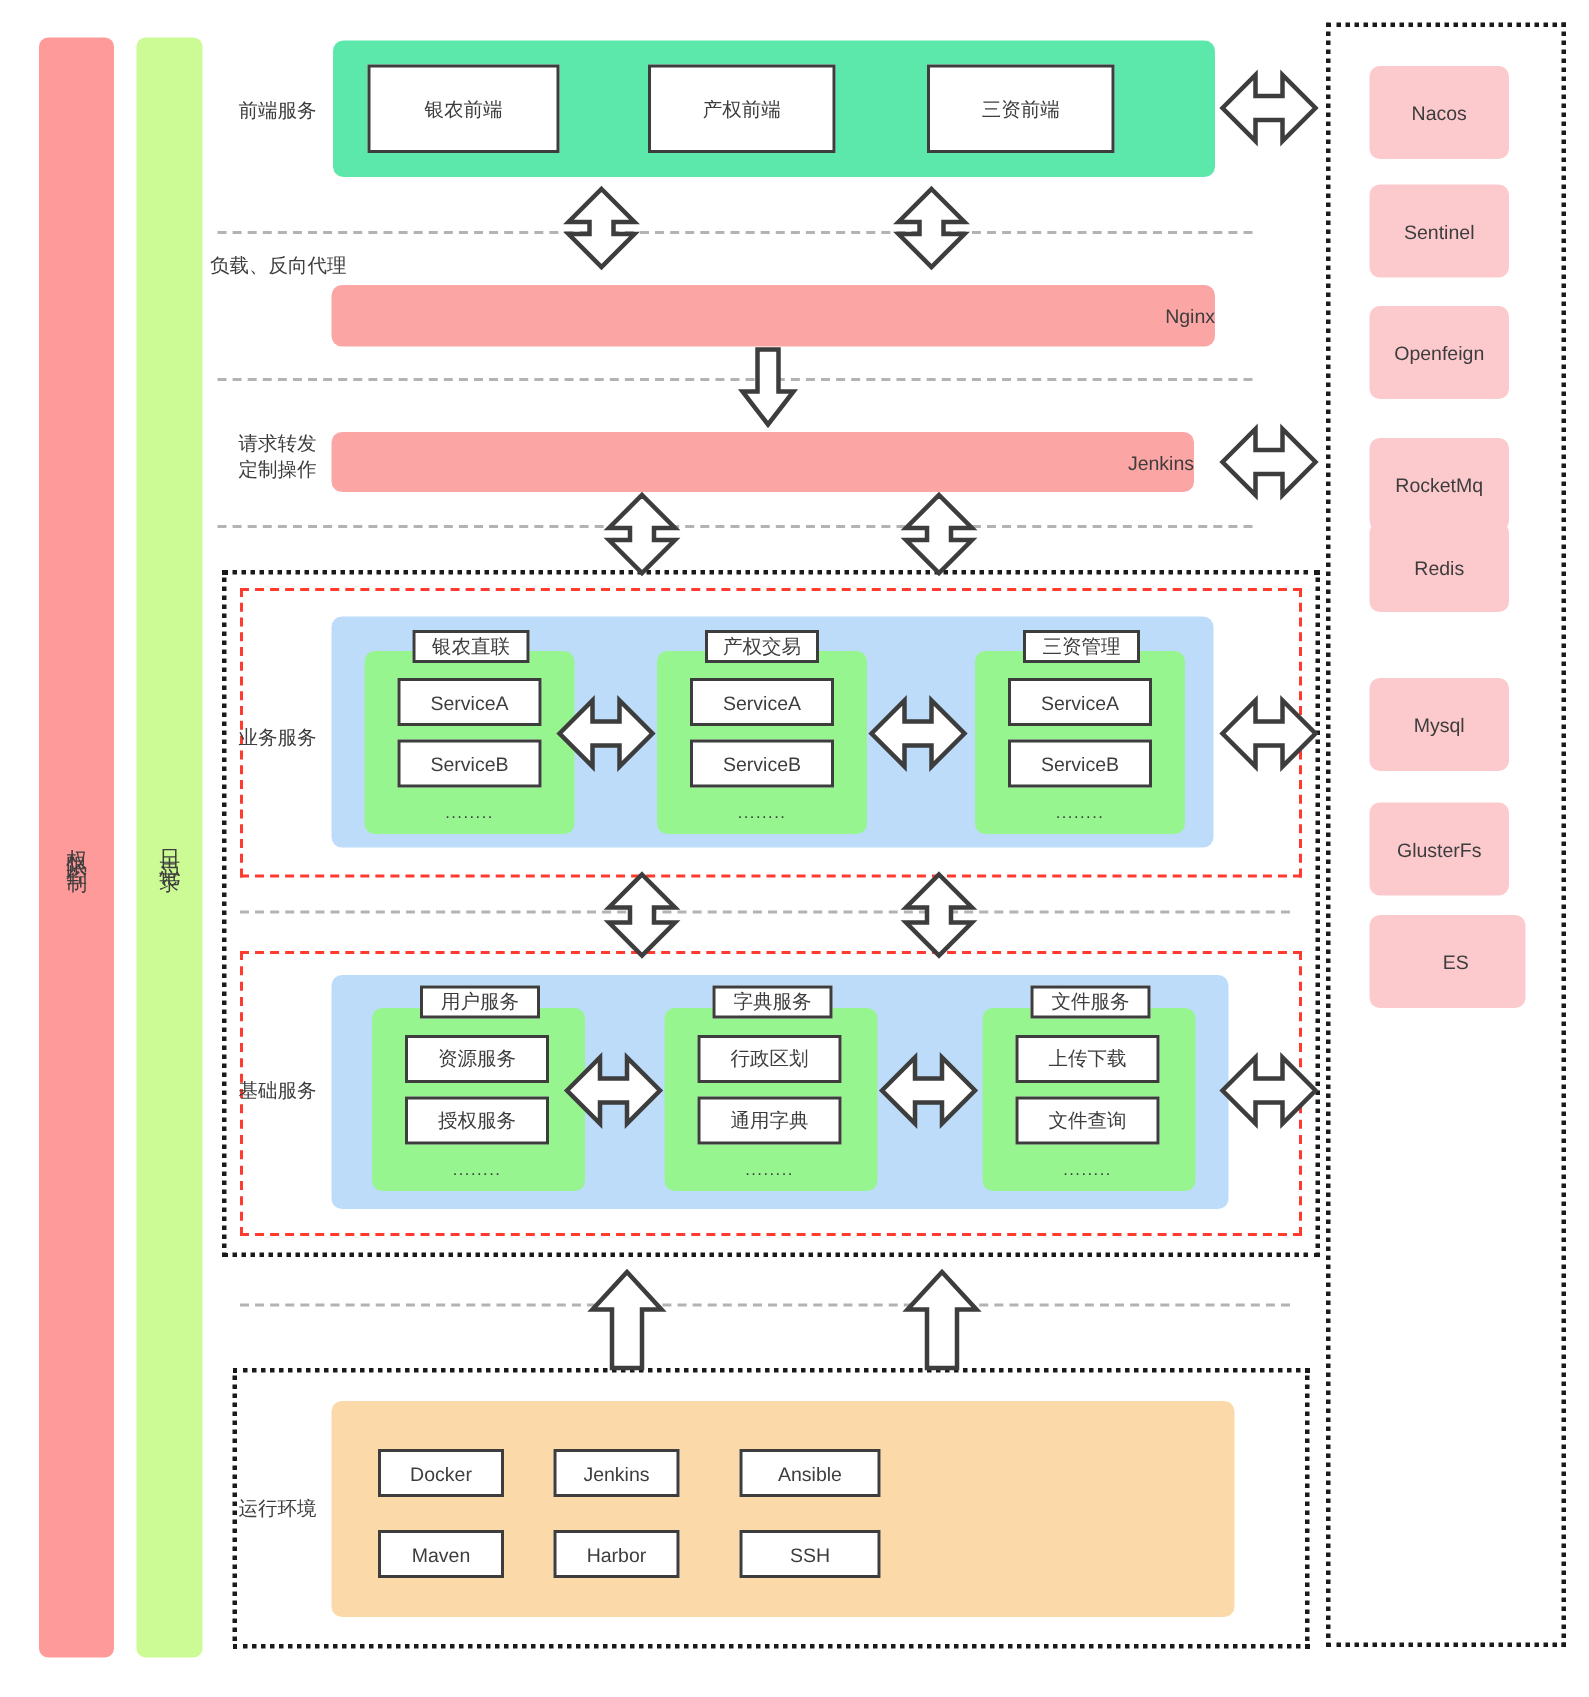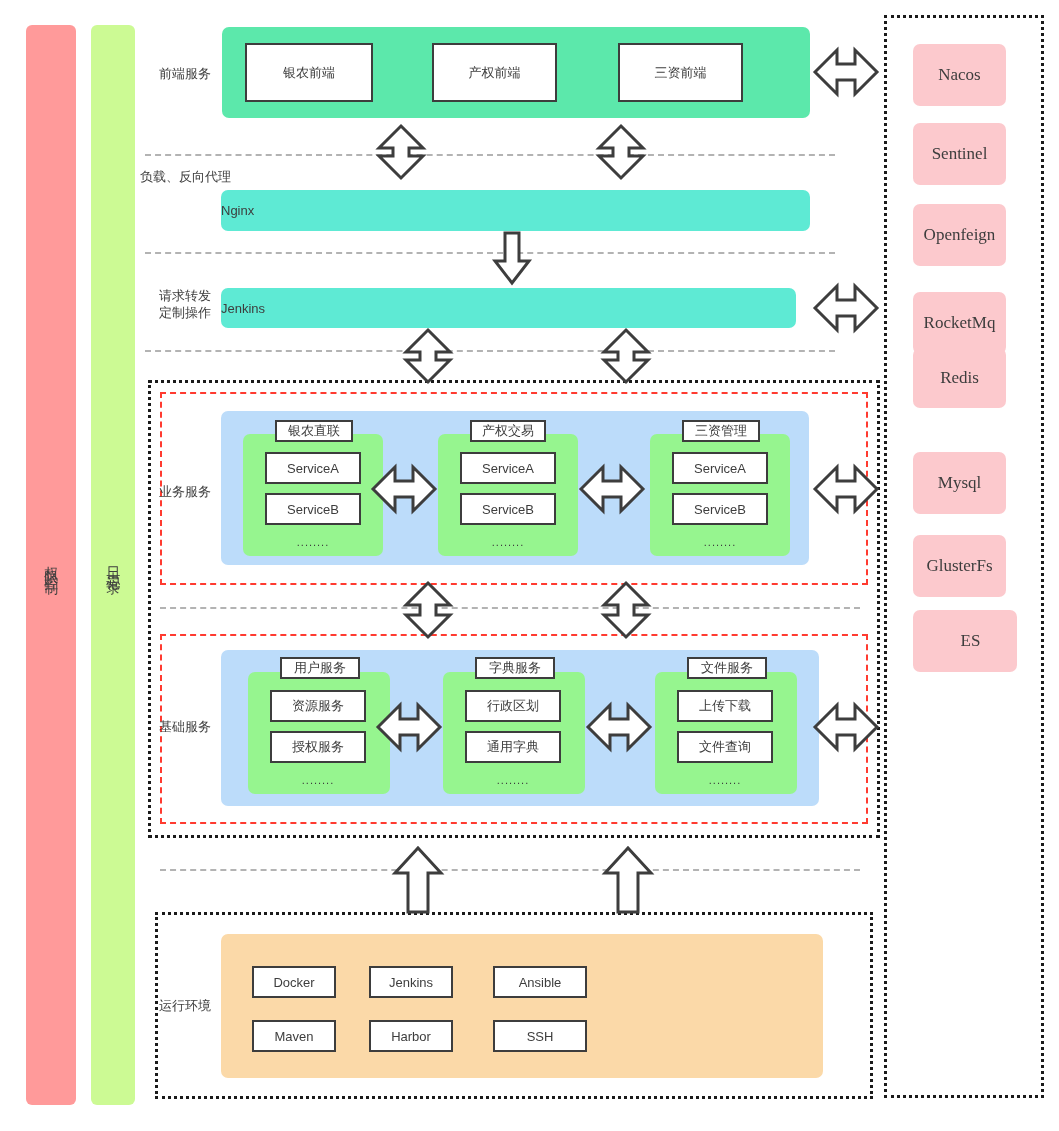--- a/index.html
+++ b/index.html
@@ -14,38 +14,38 @@
 
   
   .rowlabel{position:absolute;font-size:13px;color:#3d3d3d;text-align:center;line-height:17px;width:86px;}
 
   
   .hsep{position:absolute;height:0;border-top:2px dashed #b3b3b3;}
 
   
   .band{position:absolute;border-radius:7px;}
   .green-band{background:#5ce8ab;}
-  .orange-band{background:#5eead4;display:flex;align-items:center;justify-content:flex-start;}
+  .orange-band{background:#fca5a5;display:flex;align-items:center;justify-content:flex-end;}
   .orange-band .lbl{font-size:13px;color:#3d3d3d;}
   .blue-band{background:#bcdcfa;border-radius:7px;}
   .green-grp{position:absolute;background:#96f58f;border-radius:7px;}
   .orange-panel{position:absolute;background:#fbd9a8;border-radius:7px;}
 
   
   .wbox{position:absolute;background:#ffffff;border:2px solid #3d3d3d;display:flex;align-items:center;justify-content:center;font-size:13px;color:#3d3d3d;box-sizing:border-box;}
 
   
   .dots{position:absolute;font-size:11px;color:#3d3d3d;text-align:center;letter-spacing:1px;}
 
   
   .dotbox{position:absolute;border:3px dotted #1a1a1a;box-sizing:border-box;}
   .reddash{position:absolute;border:2px dashed #ff3b30;box-sizing:border-box;}
 
   
-  .chip{position:absolute;background:#fcc9cd;border-radius:7px;display:flex;align-items:center;justify-content:center;font-size:17px;color:#3d3d3d;font-family:Liberation Serif, serif;}
+  .chip{position:absolute;background:#fcc9cd;border-radius:7px;display:flex;align-items:center;justify-content:center;font-size:13px;color:#3d3d3d;}
 
   
   .arrow{position:absolute;}
   .arrow svg{display:block;overflow:visible;}
   .apath{fill:#ffffff;stroke:#3d3d3d;stroke-width:3;stroke-linejoin:miter;}
 </style>
 </head>
 <body>
 
 <div id="canvas">

